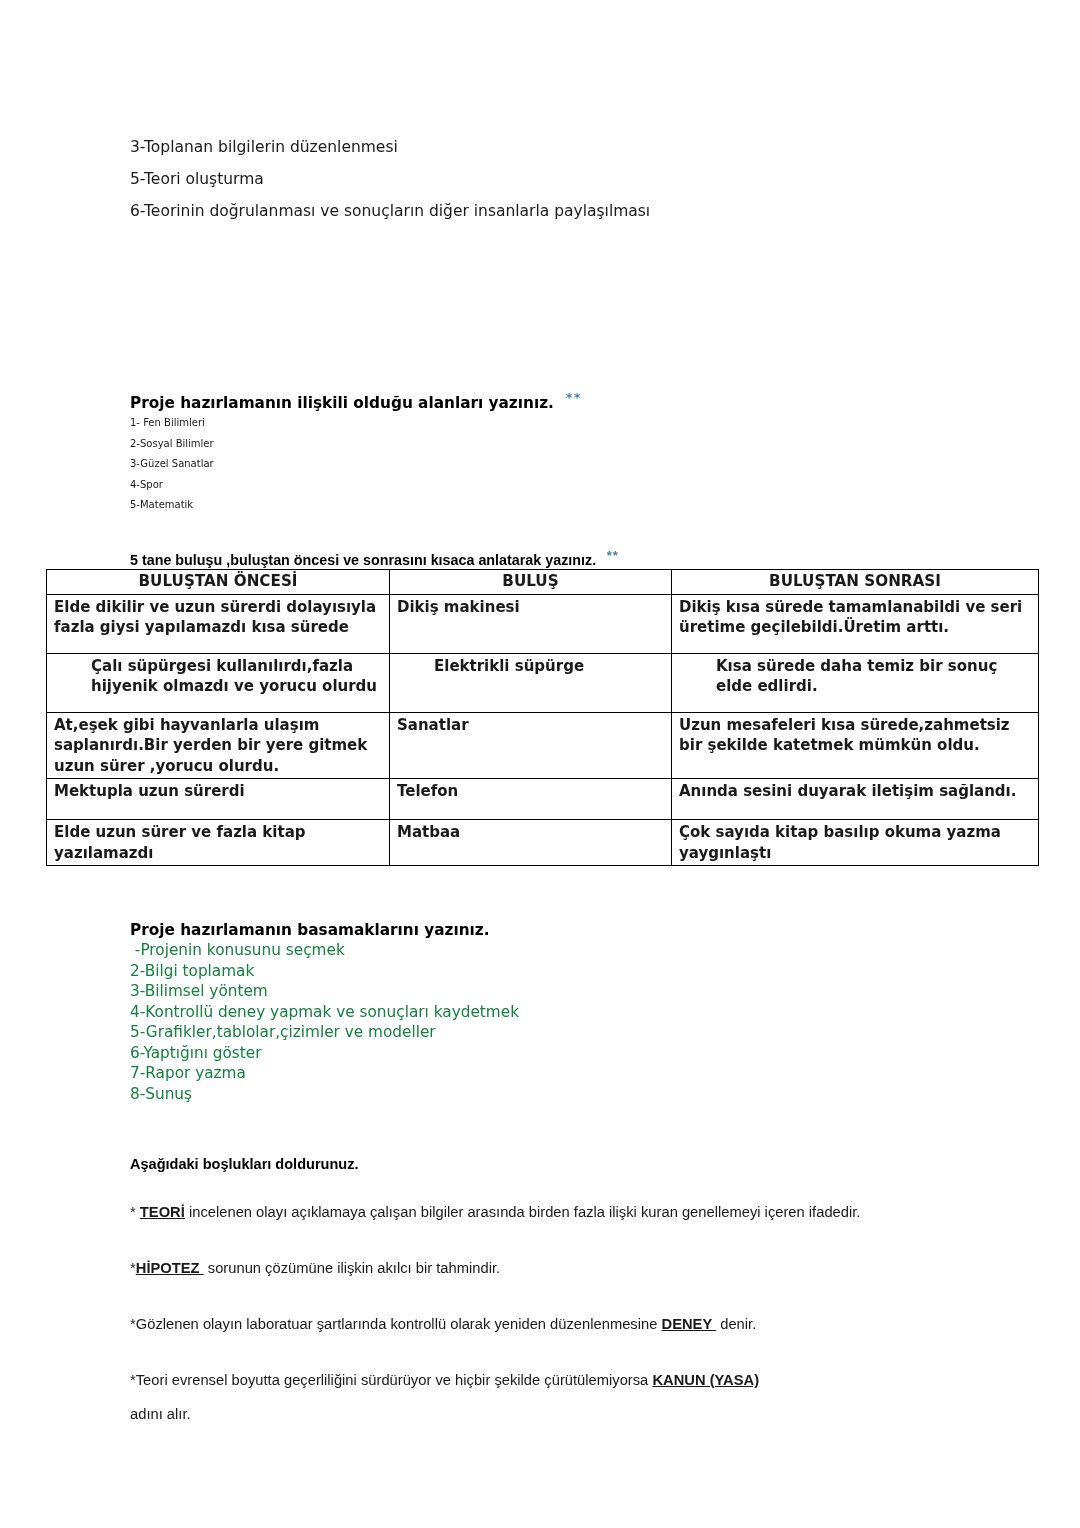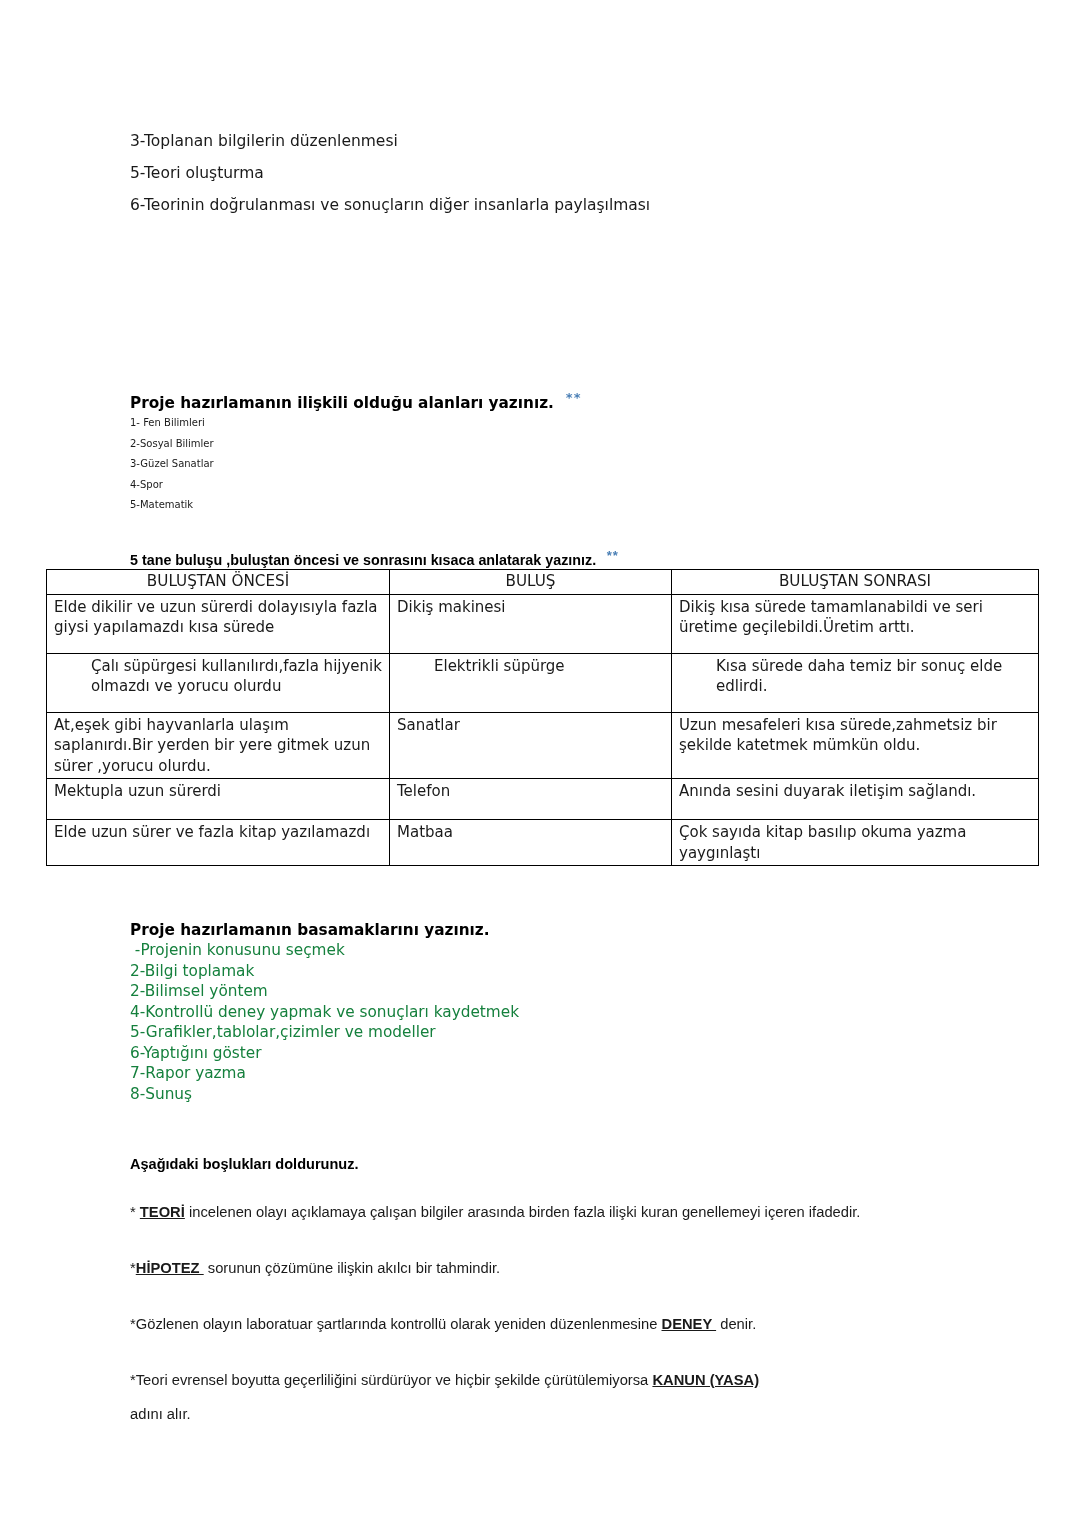--- a/index.html
+++ b/index.html
@@ -21,21 +21,21 @@
     top: 0;
     width: 1080px;
     height: 1528px;
     background: #ffffff;
   }
 
   
   .top-list {
     position: absolute;
     left: 130px;
-    top: 125px;
+    top: 131px;
     width: 820px;
   }
   .top-list .line {
     font-size: 15.5px;
     line-height: 32px;
     color: #1a1a1a;
     white-space: pre;
   }
 
   
@@ -91,21 +91,21 @@
     left: 46px;
     top: 569px;
     width: 992px;
     border-collapse: collapse;
     table-layout: fixed;
   }
   table.buluş td, table.buluş th {
     border: 1px solid #000000;
     font-size: 15px;
     line-height: 20.5px;
-    font-weight: normal;
+    font-weight: bold;
     vertical-align: top;
     padding: 2px 6px 2px 7px;
     color: #1a1a1a;
   }
   table.buluş th {
     text-align: center;
     padding: 1px 4px 2px 4px;
     height: 20px;
     font-size: 15.2px;
   }
@@ -232,21 +232,21 @@
       </tr>
     </tbody>
   </table>
 
   <div class="block-basamak">
     <div>
       <span class="q-head">Proje hazırlamanın basamaklarını yazınız.</span>
     </div>
     <div class="item"> -Projenin konusunu seçmek</div>
     <div class="item">2-Bilgi toplamak</div>
-    <div class="item">2-Bilimsel yöntem</div>
+    <div class="item">3-Bilimsel yöntem</div>
     <div class="item">4-Kontrollü deney yapmak ve sonuçları kaydetmek</div>
     <div class="item">5-Grafikler,tablolar,çizimler ve modeller</div>
     <div class="item">6-Yaptığını göster</div>
     <div class="item">7-Rapor yazma</div>
     <div class="item">8-Sunuş</div>
   </div>
 
   <div class="block-fill">
     <span class="fhead">Aşağıdaki boşlukları doldurunuz.</span>
 

